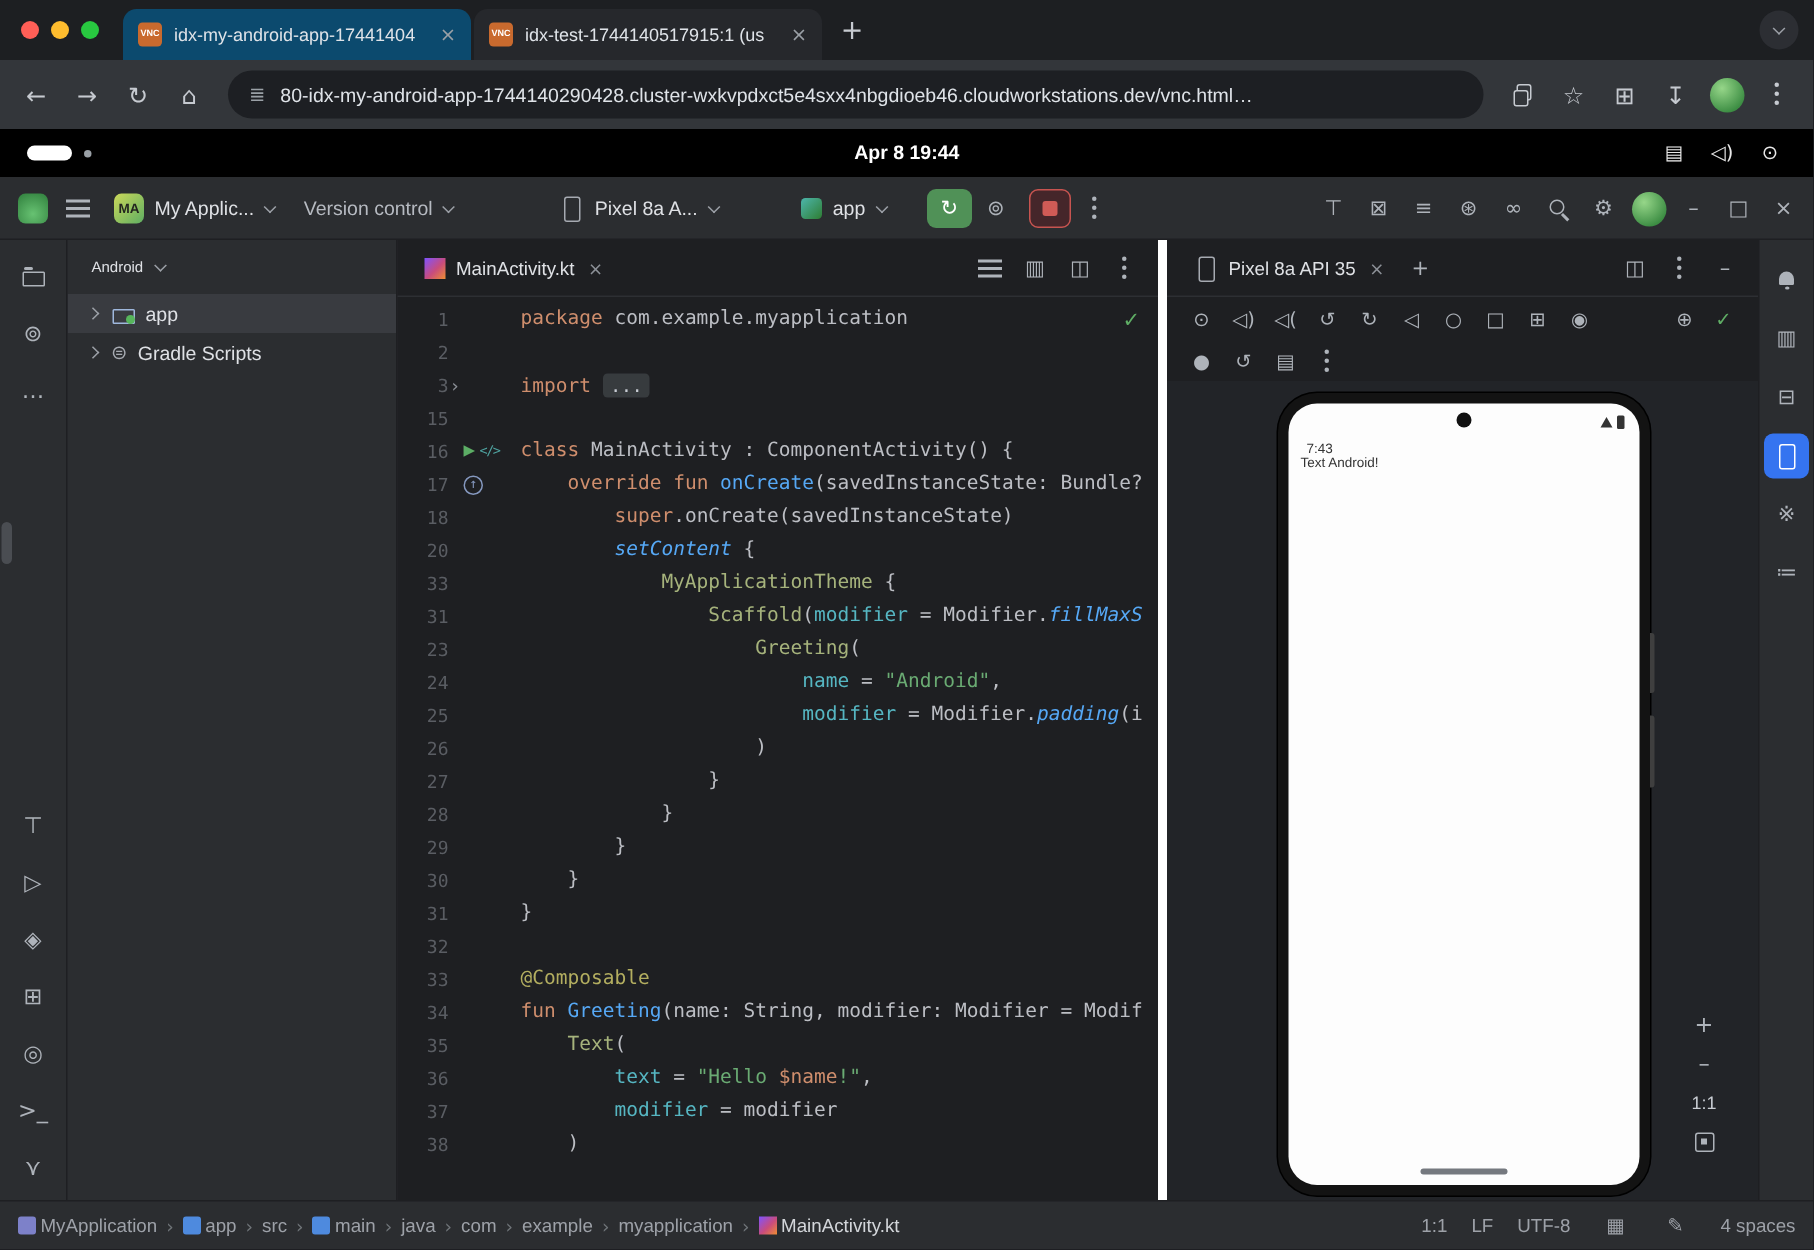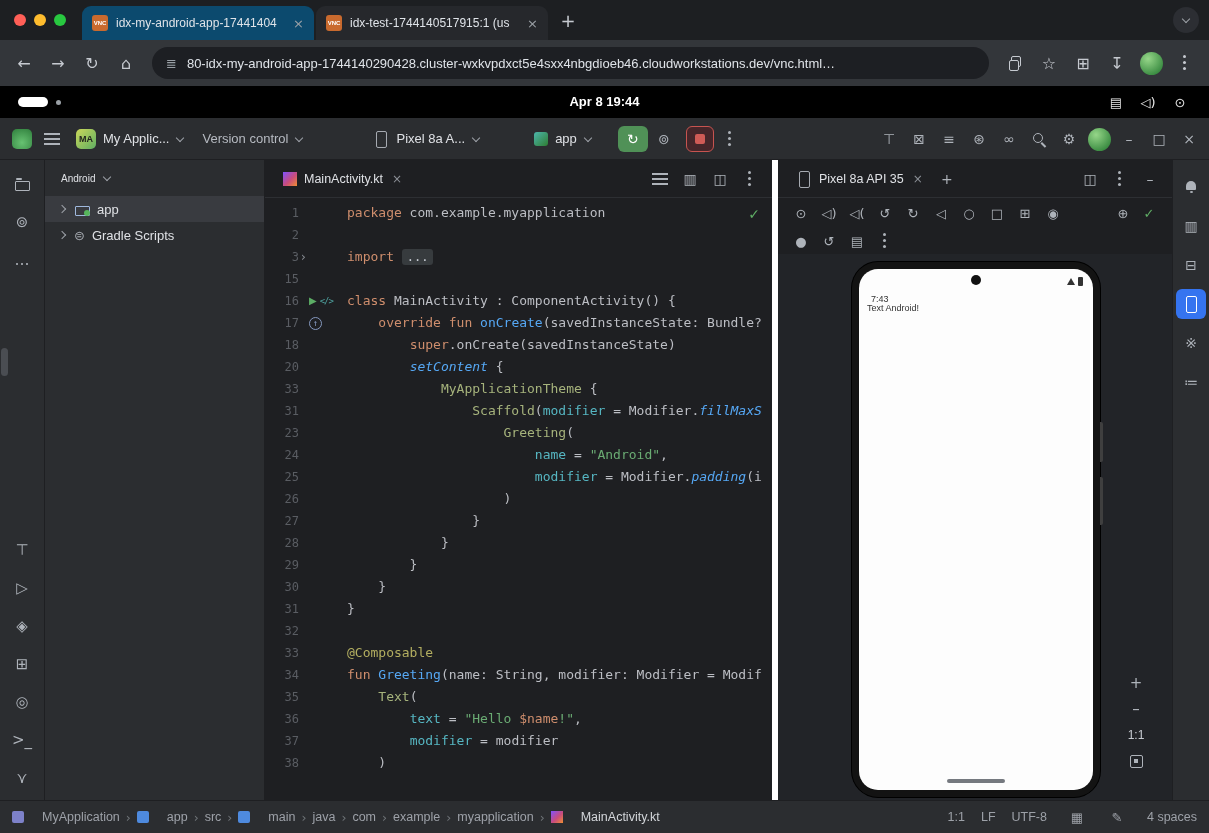--- a/index.html
+++ b/index.html
@@ -141,21 +141,21 @@
   .zoomctl{position:absolute;right: 24px;top:418px;display:flex;flex-direction:column;align-items:center;gap:4px;color:#a6aab1}
   .zoomctl .gbtn{width:24px;height:22px;font-size:15px}
   .zl{font-size:12px;color:#c8ccd2;margin:4px 0}
 
   .rightstrip{width:37px;background:#2b2d30;border-left:1px solid #1e1f22;display:flex;flex-direction:column;align-items:center;gap:9px;padding-top:12px}
   .rightstrip .gbtn{width:30px;height:30px;font-size:14px}
   .rightstrip .gbtn.active{background:#3574f0;color:#fff}
 
   .ide-status{height:33px;border-top:1px solid #1e1f22;display:flex;align-items:center;padding:0 12px;font-size:12.5px;color:#9da1a8;gap:6px;flex:none}
   .crumbs{display:flex;align-items:center;gap:6px;min-width:0;overflow:hidden}
-  .crumb{display:flex;align-items:center;gap:18px;white-space:nowrap}
+  .crumb{display:flex;align-items:center;gap:3px;white-space:nowrap}
   .crumb.last{color:#d3d6da}
   .csep{color:#6f7478}
   .s-right{margin-left:auto;display:flex;align-items:center;gap:16px;flex:none}
   .s-right .glyph{font-size:13px;color:#9da1a8}
 </style>
 </head>
 <body>
 
 <div class="screen">
 

